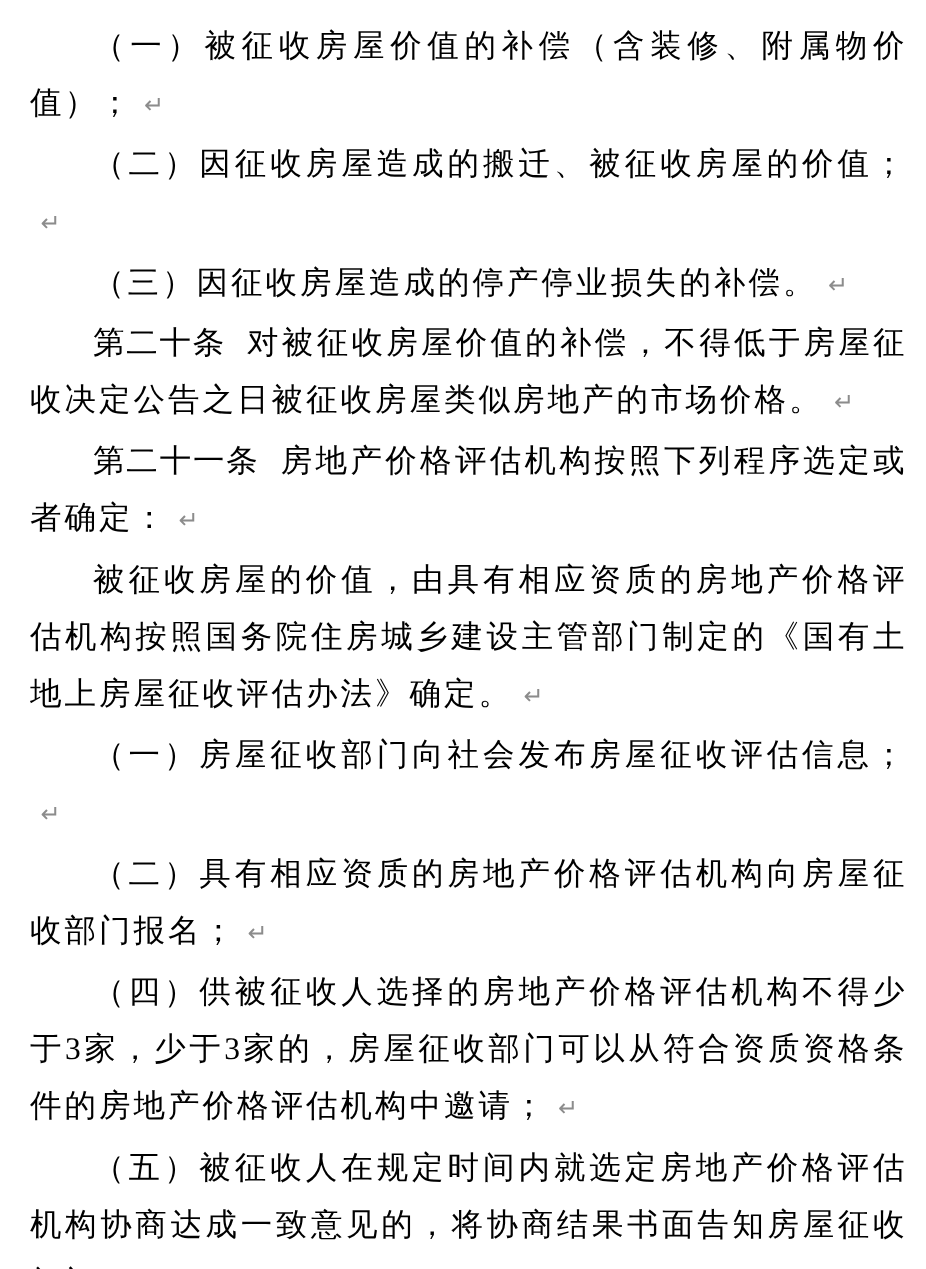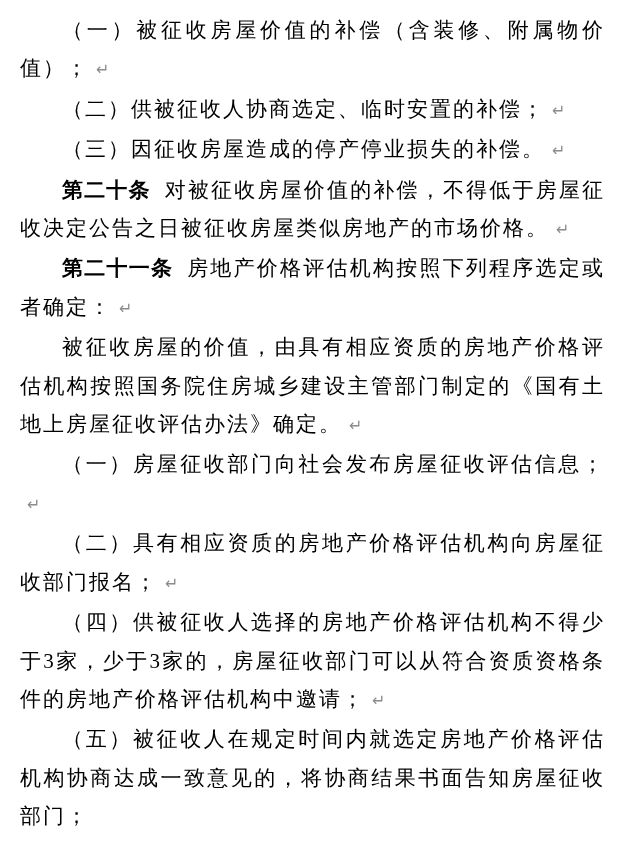--- a/index.html
+++ b/index.html
@@ -19,21 +19,21 @@
   p.para {
     font-size: 21px;
     line-height: 38.4px;
     letter-spacing: 2px;
     text-align: justify;
     text-indent: 42px;
     color: #000000;
   }
   p.para .body-text { color: #000000; }
   .heading {
-    font-weight: bold;
+    font-weight: normal;
     letter-spacing: 1px;
     margin-right: 14px;
   }
   .pilcrow {
     font-family: "DejaVu Sans", sans-serif;
     font-size: 16px;
     color: #8c8c8c;
     letter-spacing: 0;
     padding-left: 7px;
   }
@@ -45,21 +45,21 @@
   .boundary-mark.left  { left: 0; bottom: 3px; width: 14px; }
   .boundary-mark.right { right: 0; bottom: 1px; width: 13px; }
 </style>
 </head>
 <body>
 
 <div class="doc">
 
   <p class="para"><span class="body-text">（一）被征收房屋价值的补偿（含装修、附属物价值）；</span><span class="pilcrow">↵</span></p>
 
-  <p class="para"><span class="body-text">（二）供被征收人协商选定、临时安置的补偿；</span><span class="pilcrow">↵</span></p>
+  <p class="para"><span class="body-text">（二）因征收房屋造成的搬迁、被征收房屋的价值；</span><span class="pilcrow">↵</span></p>
 
   <p class="para"><span class="body-text">（三）因征收房屋造成的停产停业损失的补偿。</span><span class="pilcrow">↵</span></p>
 
   <p class="para article"><span class="heading">第二十条</span><span class="body-text">对被征收房屋价值的补偿，不得低于房屋征收决定公告之日被征收房屋类似房地产的市场价格。</span><span class="pilcrow">↵</span></p>
 
   <p class="para article"><span class="heading">第二十一条</span><span class="body-text">房地产价格评估机构按照下列程序选定或者确定：</span><span class="pilcrow">↵</span></p>
 
   <p class="para"><span class="body-text">被征收房屋的价值，由具有相应资质的房地产价格评估机构按照国务院住房城乡建设主管部门制定的《国有土地上房屋征收评估办法》确定。</span><span class="pilcrow">↵</span></p>
 
   <p class="para"><span class="body-text">（一）房屋征收部门向社会发布房屋征收评估信息；</span><span class="pilcrow">↵</span></p>

